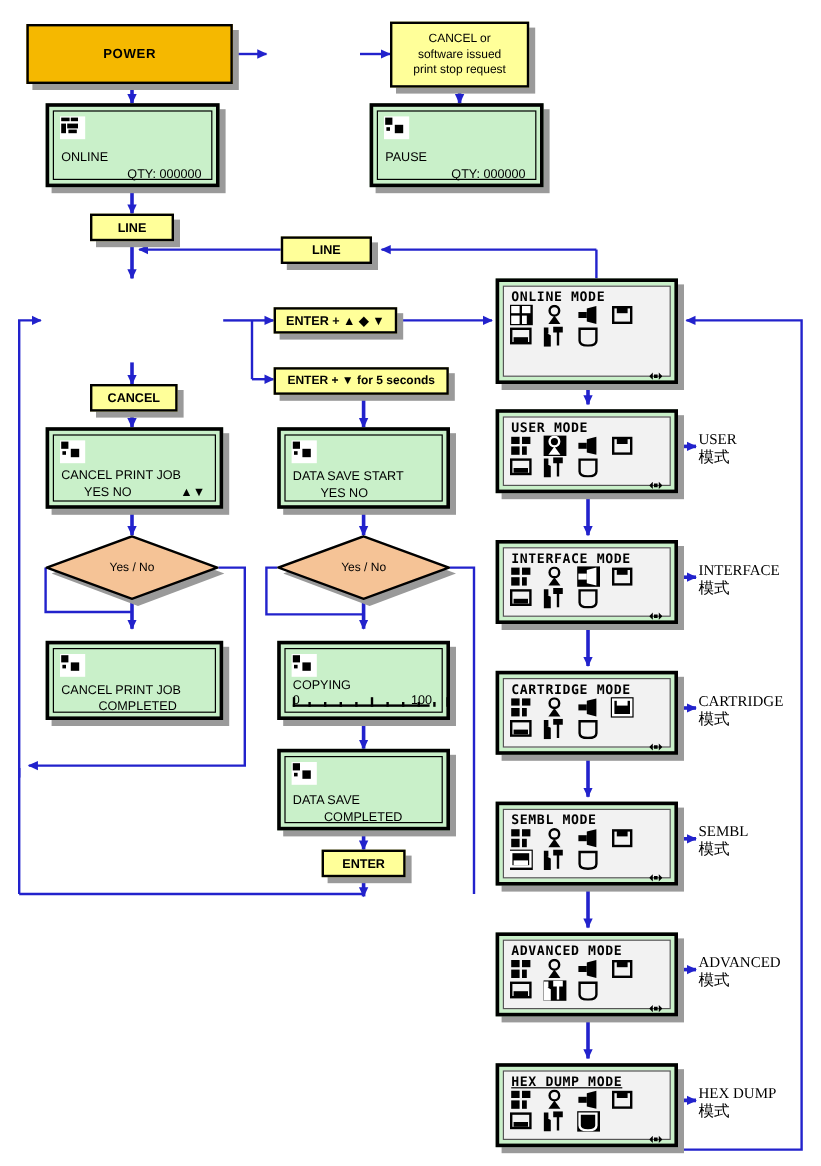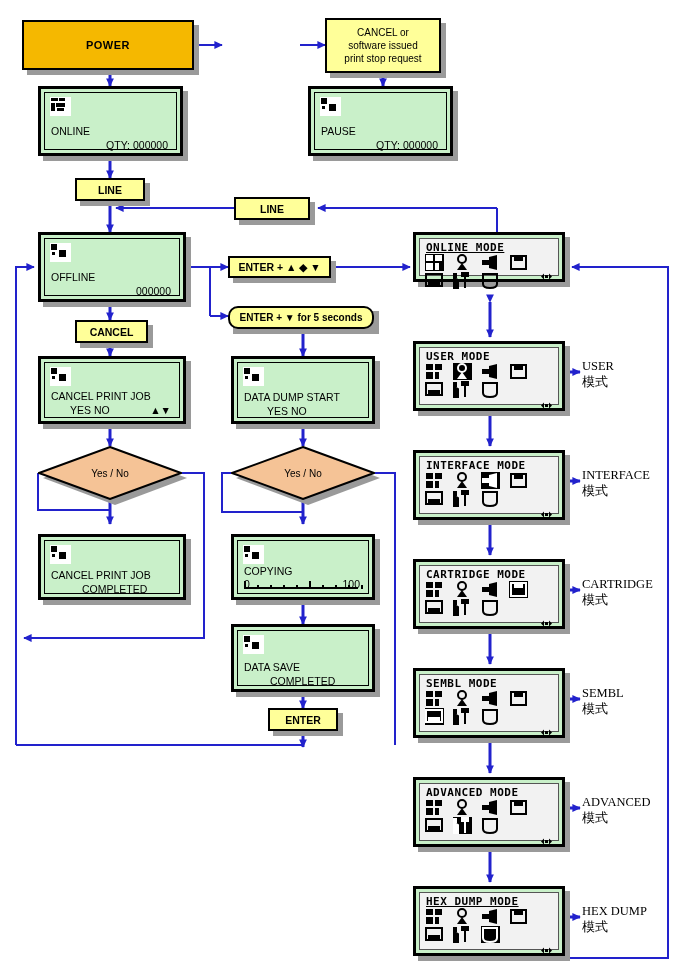--- a/index.html
+++ b/index.html
@@ -56,21 +56,21 @@
   }
 
   
   .keybox .face {
     background: #ffff99;
     font-weight: bold;
     font-size: 10.5px;
     color: #000;
     white-space: nowrap;
   }
-  .keybox.small .face { font-size: 10px; border-radius: 10px; }
+  .keybox.small .face { font-size: 10px; }
 
   
   .note .face {
     background: #ffff99;
     font-size: 10px;
     line-height: 13px;
     color: #000;
     flex-direction: column;
     text-align: center;
     padding: 2px 3px;
@@ -383,34 +383,20 @@
       </div>
   </div>
 
   <div class="node keybox" style="left:268px; top:708px; width:70px; height:23px;">
     <div class="shadow"></div>
     <div class="face">
         <span>ENTER</span>
       </div>
   </div>
 
-  <div class="node lcd" style="left:38px; top:232px; width:148px; height:70px;">
-    <div class="shadow"></div>
-    <div class="face">
-        <div class="inner">
-      <span class="glyph">
-        <i style="left:1px;top:1px;width:6px;height:6px"></i>
-        <i style="left:9px;top:7px;width:7px;height:7px"></i>
-        <i style="left:2px;top:9px;width:3px;height:3px"></i>
-      </span>
-      <span class="txt t-left" style="top:32px;">OFFLINE</span>
-      <span class="txt t-right" style="top:46px;">000000</span>
-    </div>
-      </div>
-  </div>
 
   <div class="node lcd" style="left:38px; top:356px; width:148px; height:68px;">
     <div class="shadow"></div>
     <div class="face">
         <div class="inner">
       <span class="glyph">
         <i style="left:1px;top:1px;width:6px;height:6px"></i>
         <i style="left:9px;top:7px;width:7px;height:7px"></i>
         <i style="left:2px;top:9px;width:3px;height:3px"></i>
       </span>
@@ -423,21 +409,21 @@
 
   <div class="node lcd" style="left:231px; top:356px; width:144px; height:68px;">
     <div class="shadow"></div>
     <div class="face">
         <div class="inner">
       <span class="glyph">
         <i style="left:1px;top:1px;width:6px;height:6px"></i>
         <i style="left:9px;top:7px;width:7px;height:7px"></i>
         <i style="left:2px;top:9px;width:3px;height:3px"></i>
       </span>
-      <span class="txt t-left" style="top:28px;">DATA DUMP START</span>
+      <span class="txt t-left" style="top:28px;">DATA SAVE START</span>
       <span class="txt" style="top:42px;left:29px;">YES     NO</span>
     </div>
       </div>
   </div>
 
   <div class="dia" style="left:38px; top:446px; width:144px; height:54px;">
     <svg class="dshadow" viewBox="0 0 144 54">
         <polygon points="72,0 144,27 72,54 0,27" fill="#9a9a9a"></polygon>
       </svg>
     <svg class="dface" viewBox="0 0 144 54">
@@ -514,21 +500,21 @@
         <i style="left:9px;top:7px;width:7px;height:7px"></i>
         <i style="left:2px;top:9px;width:3px;height:3px"></i>
       </span>
       <span class="txt t-left" style="top:30px;">DATA SAVE</span>
       <span class="txt" style="top:44px;left:32px;">COMPLETED</span>
     </div>
       </div>
   </div>
 
   <div id="mode-column">
-      <div class="node mode" style="left: 413px; top: 232px; width: 152px; height: 50px; text-decoration: underline;">
+      <div class="node mode" style="left: 413px; top: 232px; width: 152px; height: 88px;">
         <div class="shadow"></div>
         <div class="face">
           <div class="screen">
             <div class="mtitle">ONLINE MODE</div>
             <div class="icons">
               <span class="irow">
                 <span class="ic sel" style="color:#ffffff">
                   <svg width="19" height="17" viewBox="0 0 19 17">
                     <rect x="1" y="1" width="7" height="6" fill="currentColor"></rect>
                     <rect x="10" y="1" width="7" height="6" fill="currentColor"></rect>

